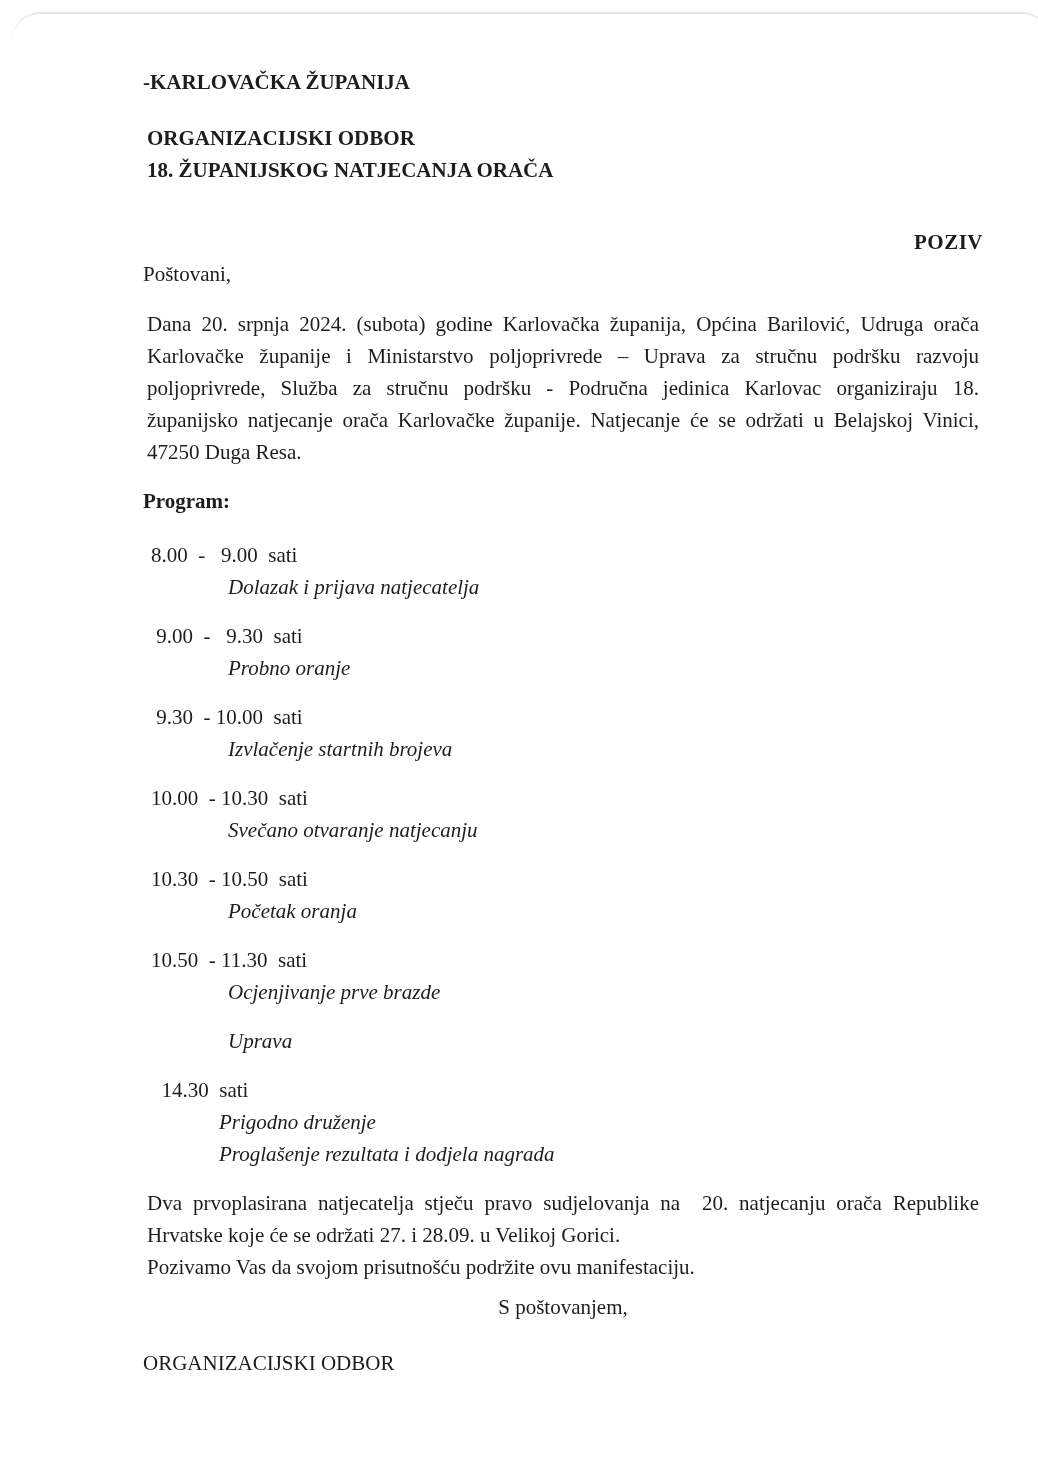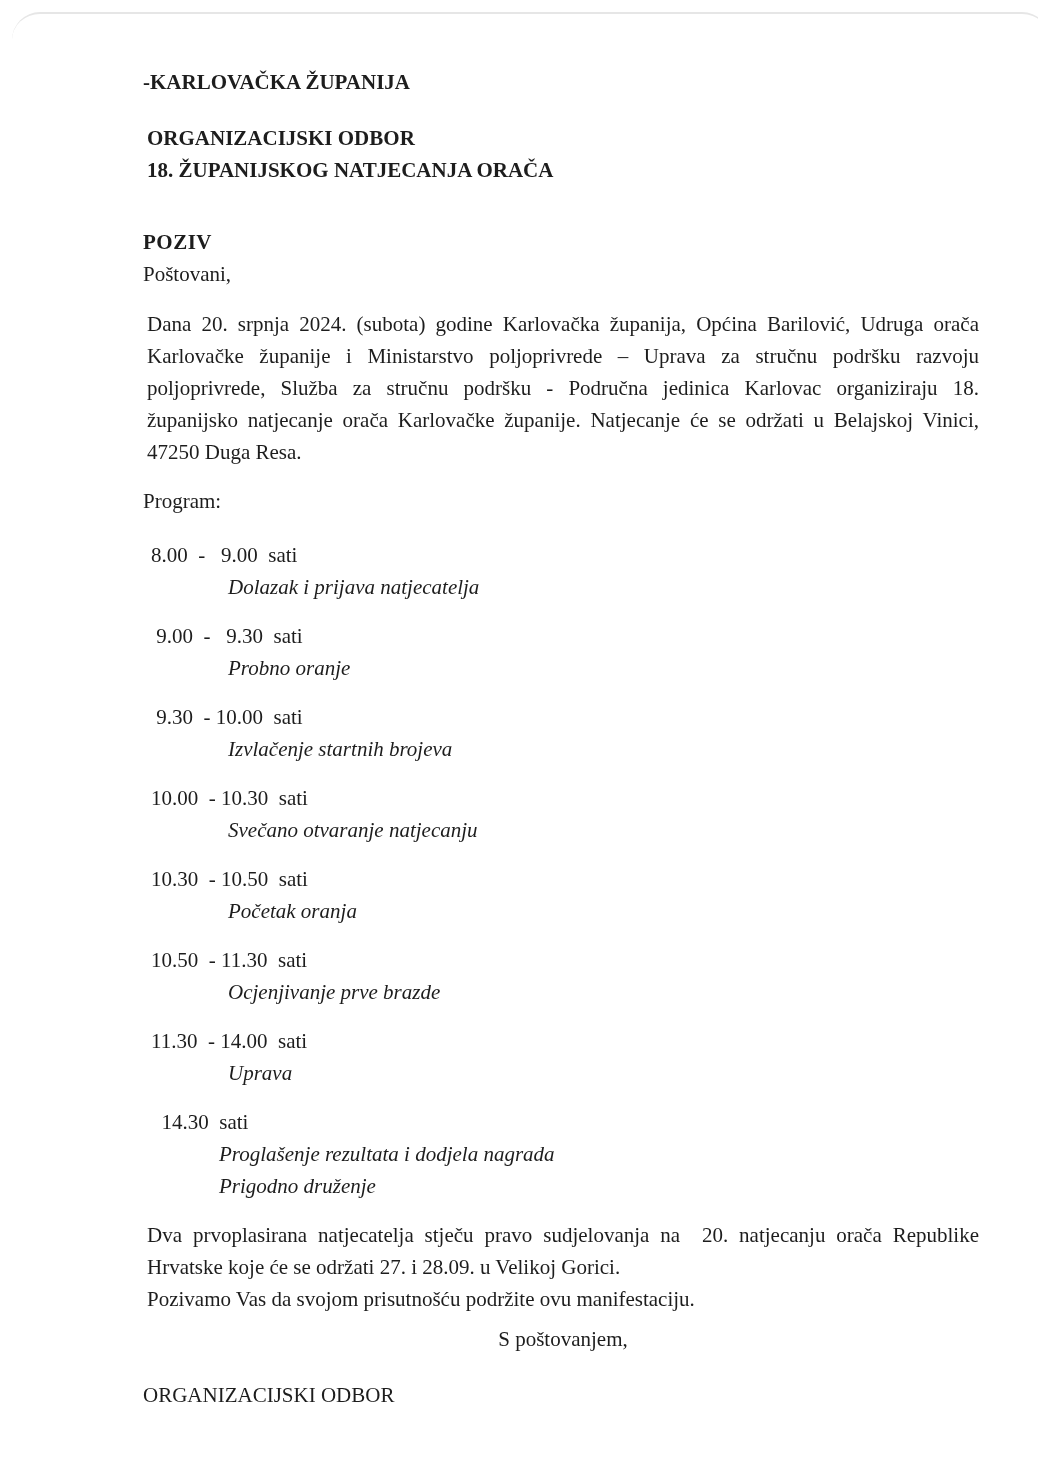--- a/index.html
+++ b/index.html
@@ -34,42 +34,42 @@
     margin-bottom: 28px; 
   }
 
   .committee-block div {
     font-weight: bold;
     white-space: pre-wrap;
   }
 
   .doc-title {
     margin-top: 44px;
-    text-align: left;
+    text-align: right;
     font-weight: bold;
     letter-spacing: 0.5px;
   }
 
   .salutation { white-space: pre-wrap; }
 
   .intro { margin-top: 22px; }
 
   .jline {                 
     white-space: pre-wrap;
     text-align: justify;
     text-align-last: justify;
   }
 
   .pline {                 
     white-space: pre-wrap;
   }
 
   .program-label {
     margin-top: 21px;
-    font-weight: normal;
+    font-weight: bold;
   }
 
   .program-list { margin-top: 26px; }
 
   .program-entry { margin-bottom: 21px; }
 
   .program-time {
     font-weight: normal;
     white-space: pre;      
   }
@@ -153,31 +153,30 @@
     </div>
 
     <div class="program-entry">
       <div class="program-time">10.50  - 11.30  sati</div>
       <div class="program-activities">
         <div class="program-activity">Ocjenjivanje prve brazde</div>
       </div>
     </div>
 
     <div class="program-entry">
-      <div class="program-time">11.30  - 14.00  sati</div>
       <div class="program-activities">
         <div class="program-activity">Uprava</div>
       </div>
     </div>
 
     <div class="program-entry">
       <div class="program-time">  14.30  sati</div>
       <div class="program-activities indent-sm">
+        <div class="program-activity">Prigodno druženje</div>
         <div class="program-activity">Proglašenje rezultata i dodjela nagrada</div>
-        <div class="program-activity">Prigodno druženje</div>
       </div>
     </div>
 
   </div>
 
   <div class="closing">
     <div class="jline">Dva prvoplasirana natjecatelja stječu pravo sudjelovanja na  20. natjecanju orača Republike</div>
     <div class="pline">Hrvatske koje će se održati 27. i 28.09. u Velikoj Gorici.</div>
     <div class="pline">Pozivamo Vas da svojom prisutnošću podržite ovu manifestaciju.</div>
   </div>

